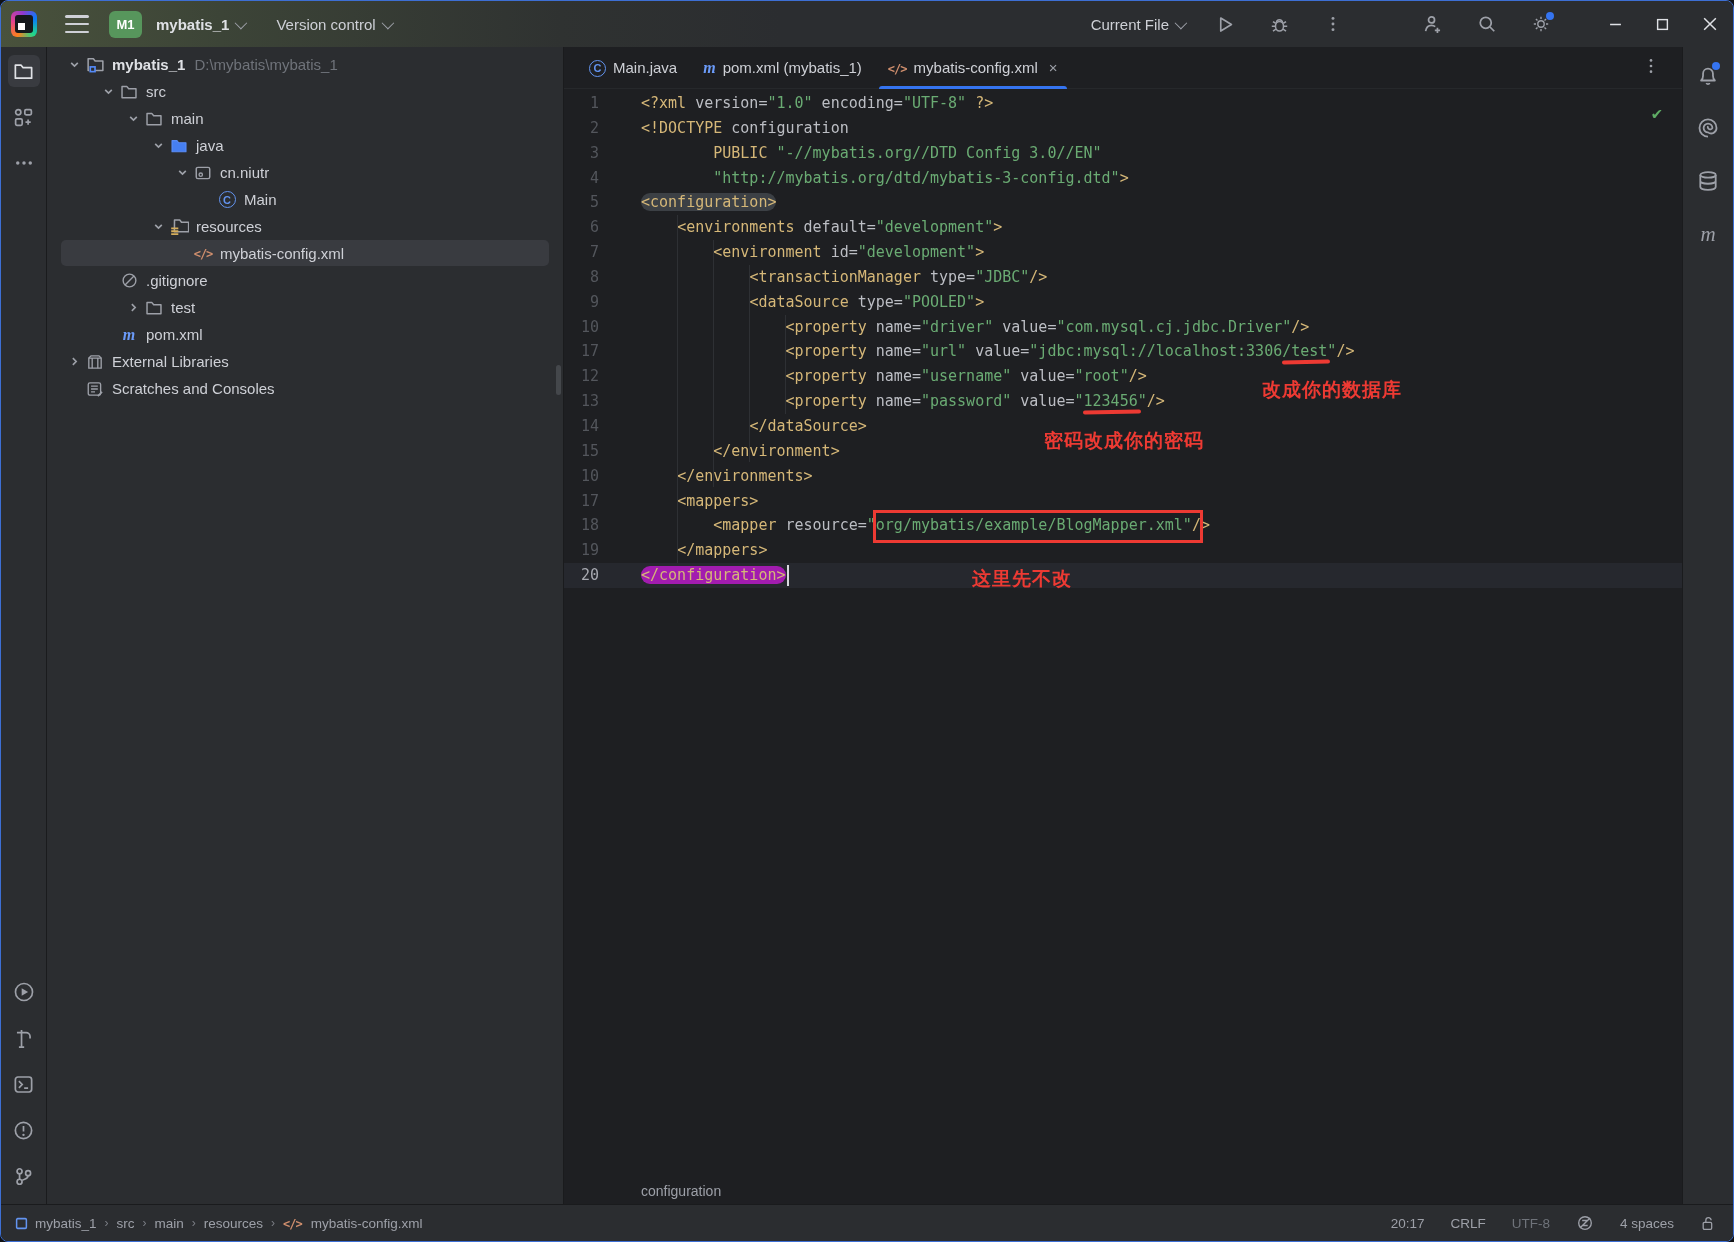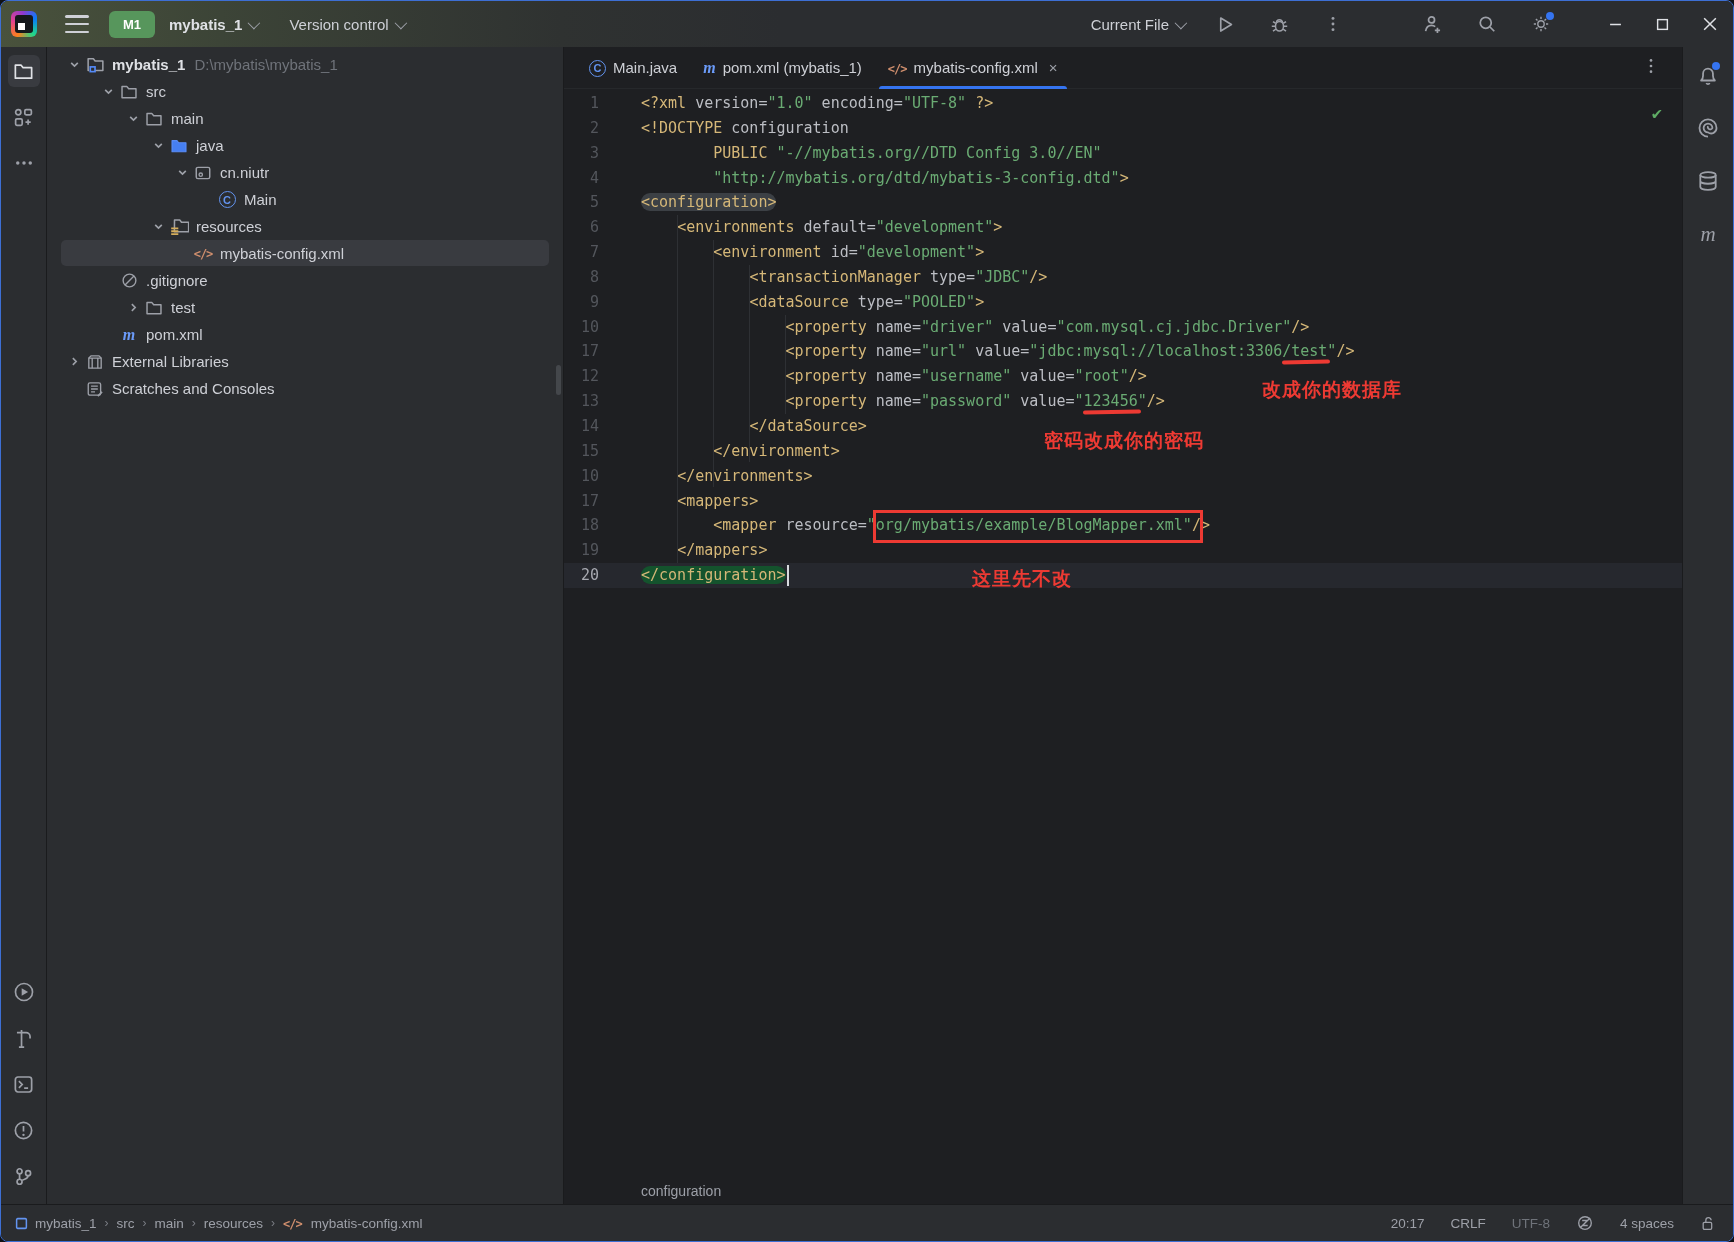--- a/index.html
+++ b/index.html
@@ -8,21 +8,21 @@
   .window{ width:1734px; height:1242px; background:#1e1f22; border:1px solid #3d6fd4; border-radius:8px; overflow:hidden; display:flex; flex-direction:column; }
 
   
   .titlebar{ height:46px; flex:0 0 46px; display:flex; align-items:center; background:linear-gradient(90deg,#49523c 0px,#3c4437 220px,#2f3231 560px,#2b2d30 780px,#2b2d30 100%); padding:0 0 0 10px; }
   .tb-left{ display:flex; align-items:center; gap:10px; }
   .logo{ width:26px; height:26px; border-radius:6px; background:conic-gradient(from 210deg,#fc801d,#e4438c,#9039d0,#087cfa,#21d789,#fc801d); position:relative; margin-right:8px; }
   .logo:before{ content:""; position:absolute; inset:4px; background:#15181b; border-radius:3px; }
   .logo:after{ content:""; position:absolute; left:7px; bottom:7px; width:7px; height:7px; background:#fff; }
   .hamburger{ width:24px; height:18px; display:flex; flex-direction:column; justify-content:space-between; margin:0 10px; cursor:pointer;}
   .hamburger i{ display:block; height:2.5px; background:#ced0d6; border-radius:2px;}
-  .proj-badge{ width:46px; height:27px; border-radius:6px; background:#57965c; color:#fff; font-weight:bold; font-size:13px; display:flex; align-items:center; justify-content:center; }
+  .proj-badge{ width:33px; height:27px; border-radius:6px; background:#57965c; color:#fff; font-weight:bold; font-size:13px; display:flex; align-items:center; justify-content:center; }
   .tb-item{ display:flex; align-items:center; gap:6px; color:#dfe1e5; font-size:15px; padding:6px 4px; }
   .tb-item.bold{ font-weight:bold; }
   .tb-item.dim{ color:#ced0d6; font-weight:normal; }
   .tb-right{ margin-left:auto; display:flex; align-items:center; gap:20px; }
   .tb-icon{ width:34px; height:30px; display:flex; align-items:center; justify-content:center; color:#9da0a8; position:relative; cursor:pointer;}
   .win-btns{ display:flex; margin-left:14px; }
   .win-btn{ width:47px; height:44px; display:flex; align-items:center; justify-content:center; color:#dfe1e5; cursor:pointer;}
   .chev{ display:inline-block; width:9px; height:9px; border-right:1.6px solid #9da0a8; border-bottom:1.6px solid #9da0a8; transform:rotate(45deg) translateY(-2px); }
   .blue-dot{ position:absolute; top:3px; right:4px; width:8px; height:8px; background:#3574f0; border-radius:50%; }
 
@@ -57,21 +57,21 @@
   .tab-kebab{ position:absolute; right:22px; top:10px; color:#9da0a8; cursor:pointer;}
 
   .codewrap{ flex:1 1 auto; position:relative; overflow:hidden; font-family:"DejaVu Sans Mono","Liberation Mono",monospace; font-size:15px; padding-top:2px; }
   .cl{ height:24.85px; line-height:24.85px; display:flex; white-space:pre; position:relative; }
   .cl.cur{ background:#26282e; }
   .ln{ width:35px; flex:0 0 35px; text-align:right; color:#53565c; user-select:none; }
   .cl.cur .ln{ color:#a7a9b0; }
   .ct{ padding-left:42px; }
   .c-g{ color:#d5b778; } .c-a{ color:#bcbec4; } .c-s{ color:#6aab73; } .c-p{ color:#bcbec4; }
   .c-gh{ color:#d5b778; background:#3c4045;border-radius:9px; }
-  .cl.cur .c-gh{ background:#14532d; }
+  .cl.cur .c-gh{ background:#a21caf; }
   .cursorbar{ display:inline-block; width:2px; height:21px; background:#d8dade; vertical-align:middle; margin-left:1px; }
   .guide{ position:absolute; width:1px; background:#2e3034; }
   .bulb{ position:absolute; left:84px; top:3px; width:14px; height:19px; }
   .bulb .g{ width:14px; height:14px; background:#f2c55c; border-radius:50% 50% 45% 45%; }
   .bulb .b{ width:8px; height:3px; background:#9da0a8; margin:1px auto 0; border-radius:1px;}
   .overlay{ position:absolute; inset:0; pointer-events:none; }
   .ann-text{ position:absolute; color:#ed3a33; font-size:19px; font-weight:bold; letter-spacing:1px; }
   .ann-ul{ position:absolute; height:4px; background:#ed3a33; border-radius:3px; transform:rotate(-1.2deg); }
   .ann-box{ position:absolute; border:3px solid #ed3a33; }
   .inspect-ok{ position:absolute; top:14px; right:20px; color:#5fad65; font-size:17px; font-weight:bold; }

